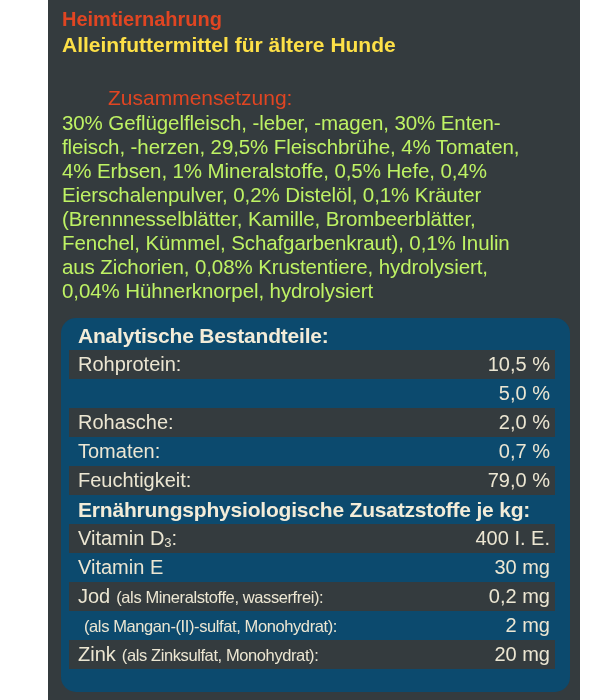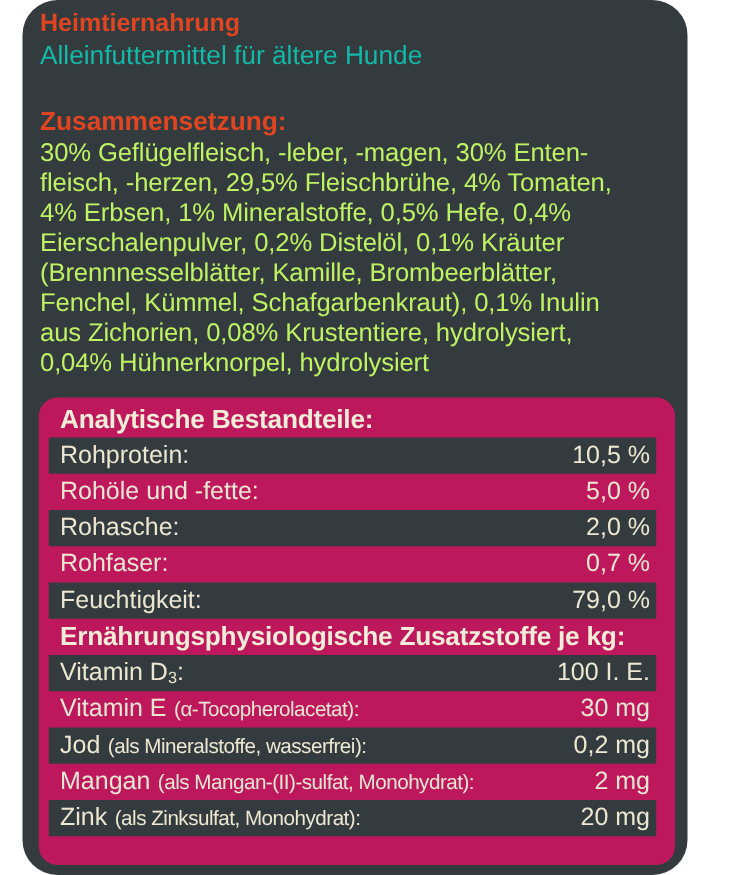--- a/index.html
+++ b/index.html
@@ -2,40 +2,40 @@
 <html><head>
 <meta charset="utf-8">
 <style>
   html,body{margin:0;padding:0;}
   body{
     width:600px;height:700px;background:#ffffff;
     font-family:"Liberation Sans", sans-serif;
     overflow:hidden;position:relative;
   }
   .label-panel{
-    position:absolute;left:18px;top:0;width:532px;height:700px;
-    background:#343b3e;color:#ece6d2;border-radius:28px;
+    position:absolute;left:48px;top:0;width:532px;height:700px;
+    background:#343b3e;color:#ece6d2;
   }
   .panel-content{padding:7px 17px 0 14px;}
   .category-title{
     font-size:20px;font-weight:bold;color:#e04522;line-height:25px;
   }
   .product-title{
-    font-size:21px;font-weight:normal;color:#14b8a6;line-height:26px;
+    font-size:21px;font-weight:bold;color:#fde047;line-height:26px;
   }
   .composition-heading{
-    margin-top:27px;font-size:21px;font-weight:bold;color:#e04522;line-height:25px;
+    margin-top:27px;font-size:21px;font-weight:normal;color:#e04522;line-height:25px;margin-left:46px;
   }
   .composition-text{
     font-size:20.5px;line-height:24px;color:#bef264;white-space:pre-line;
     margin-top:1px;letter-spacing:-0.1px;
   }
   .analysis-box{
     position:absolute;left:13px;top:318px;width:509px;height:374px;
-    background:#be185d;border-radius:15px;box-sizing:border-box;
+    background:#0c4a6e;border-radius:15px;box-sizing:border-box;
     padding-top:3px;
   }
   .box-header{
     height:29px;display:flex;align-items:center;
     padding-left:17px;color:#f3ecd8;font-weight:bold;font-size:21px;
     letter-spacing:-0.2px;
   }
   .row{
     display:flex;align-items:baseline;height:29px;line-height:29px;
     margin:0 15px 0 8px;padding:0 5px 0 9px;
@@ -69,56 +69,53 @@
   </div>
 
   <div class="analysis-box">
     <div class="box-header">Analytische Bestandteile:</div>
 
     <div class="row dark">
       <span class="name">Rohprotein:</span>
       <span class="value">10,5 %</span>
     </div>
     <div class="row">
-      <span class="name">Rohöle und -fette:</span>
       <span class="value">5,0 %</span>
     </div>
     <div class="row dark">
       <span class="name">Rohasche:</span>
       <span class="value">2,0 %</span>
     </div>
     <div class="row">
-      <span class="name">Rohfaser:</span>
+      <span class="name">Tomaten:</span>
       <span class="value">0,7 %</span>
     </div>
     <div class="row dark">
       <span class="name">Feuchtigkeit:</span>
       <span class="value">79,0 %</span>
     </div>
 
     <div class="box-header">Ernährungsphysiologische Zusatzstoffe je kg:</div>
 
     <div class="row dark">
       <span class="name">Vitamin D</span>
         <sub>3</sub>
         <span class="suffix">:</span>
-      <span class="value">100 I. E.</span>
+      <span class="value">400 I. E.</span>
     </div>
     <div class="row">
       <span class="name">Vitamin E</span>
-        <span class="detail">(α-Tocopherolacetat):</span>
       <span class="value">30 mg</span>
     </div>
     <div class="row dark">
       <span class="name">Jod</span>
         <span class="detail">(als Mineralstoffe, wasserfrei):</span>
       <span class="value">0,2 mg</span>
     </div>
     <div class="row">
-      <span class="name">Mangan</span>
         <span class="detail">(als Mangan-(II)-sulfat, Monohydrat):</span>
       <span class="value">2 mg</span>
     </div>
     <div class="row dark">
       <span class="name">Zink</span>
         <span class="detail">(als Zinksulfat, Monohydrat):</span>
       <span class="value">20 mg</span>
     </div>
   </div>
 </div>

